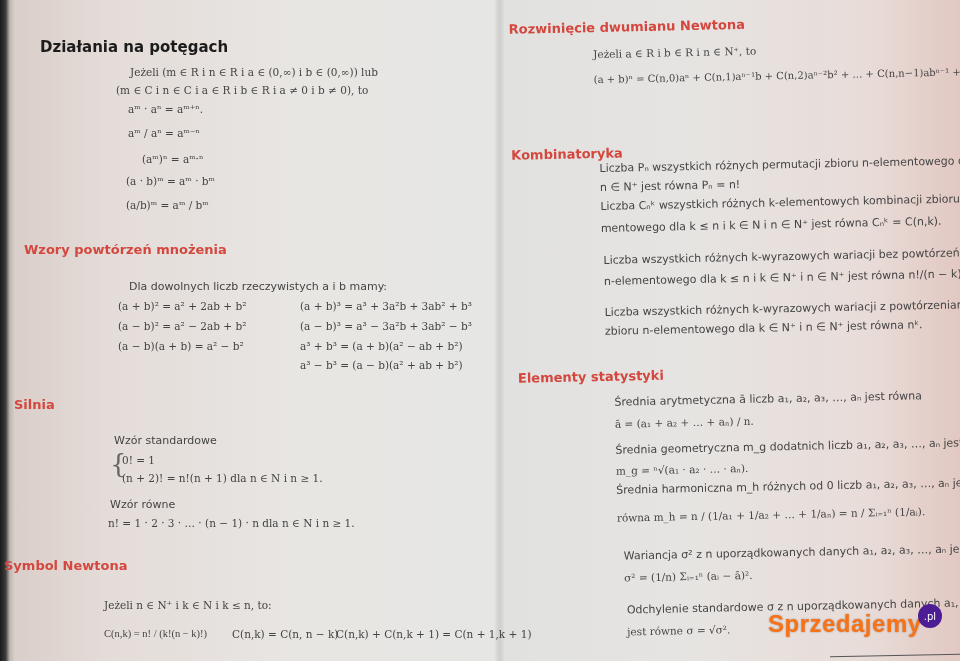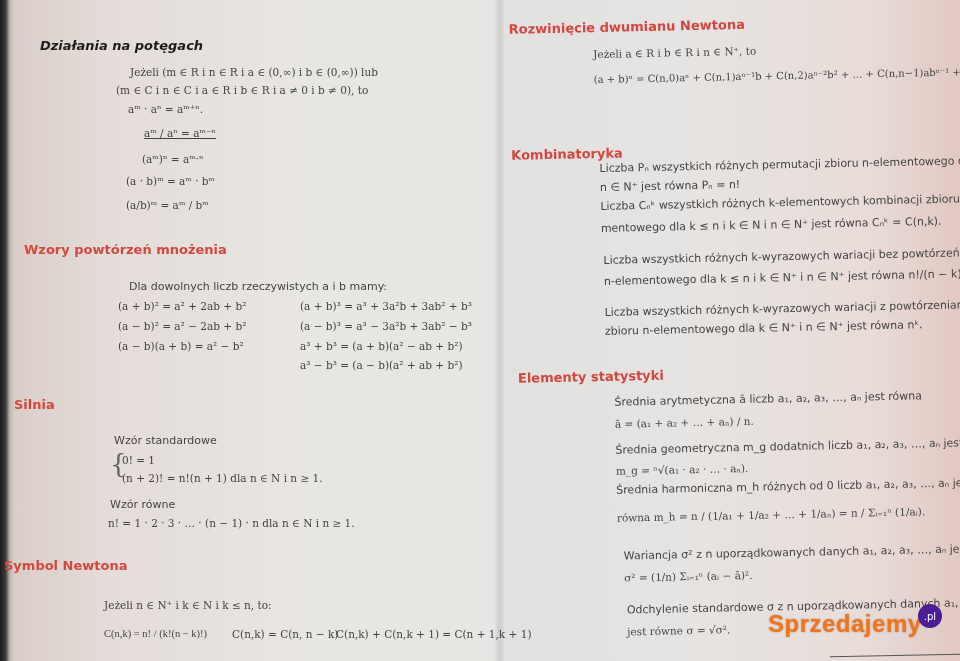--- a/index.html
+++ b/index.html
@@ -18,21 +18,21 @@
   }
   .page-right {
     position: absolute; left: 500px; top: 0; width: 460px; height: 661px;
     background: linear-gradient(90deg, #e1e1df 0%, #e6e4e2 40%, #e8dcd8 80%, #e2c8c2 100%);
   }
   .spine {
     position: absolute; left: 494px; top: 0; width: 10px; height: 661px;
     background: linear-gradient(90deg, rgba(0,0,0,0.00), rgba(0,0,0,0.10), rgba(0,0,0,0.02));
   }
 
-  .h-black { position: absolute; font-weight: bold; font-size: 13px; color: #1c1c1c; font-style: italic; }
+  .h-black { position: absolute; font-weight: bold; font-size: 15px; color: #1c1c1c; }
   .h-red   { position: absolute; font-weight: bold; font-size: 13px; color: #d4473e; }
   .txt { position: absolute; font-size: 11px; color: #444; white-space: nowrap; line-height: 1.2; }
   .math { font-family: "DejaVu Serif", serif; }
   .small { font-size: 10.5px; }
 
   .right-content { position: absolute; left: 0; top: 0; width: 960px; height: 661px; transform-origin: 500px 0; transform: rotate(-1.2deg); }
 
   .watermark {
     position: absolute; left: 768px; top: 610px; font-family: Liberation Sans, sans-serif;
     font-weight: bold; font-size: 24px; color: #f97316; letter-spacing: 0.5px;
@@ -51,21 +51,21 @@
 <div class="spread">
   <div class="page-left"></div>
   <div class="edge-left"></div>
   <div class="page-right"></div>
   <div class="spine"></div>
 
   <div class="h-black" style="left:40px;top:38px;">Działania na potęgach</div>
   <div class="txt math small" style="left:130px;top:66px;">Jeżeli (m ∈ R i n ∈ R i a ∈ (0,∞) i b ∈ (0,∞)) lub</div>
   <div class="txt math small" style="left:116px;top:84px;">(m ∈ C i n ∈ C i a ∈ R i b ∈ R i a ≠ 0 i b ≠ 0), to</div>
   <div class="txt math small" style="left:128px;top:103px;">aᵐ · aⁿ = aᵐ⁺ⁿ.</div>
-  <div class="txt math small" style="left:144px;top:127px;text-decoration:underline;">aᵐ / aⁿ = aᵐ⁻ⁿ</div>
+  <div class="txt math small" style="left:128px;top:127px;">aᵐ / aⁿ = aᵐ⁻ⁿ</div>
   <div class="txt math small" style="left:142px;top:153px;">(aᵐ)ⁿ = aᵐ·ⁿ</div>
   <div class="txt math small" style="left:126px;top:175px;">(a · b)ᵐ = aᵐ · bᵐ</div>
   <div class="txt math small" style="left:126px;top:199px;">(a/b)ᵐ = aᵐ / bᵐ</div>
 
   <div class="h-red" style="left:24px;top:242px;">Wzory powtórzeń mnożenia</div>
   <div class="txt" style="left:129px;top:280px;">Dla dowolnych liczb rzeczywistych a i b mamy:</div>
   <div class="txt math small" style="left:118px;top:300px;">(a + b)² = a² + 2ab + b²</div>
   <div class="txt math small" style="left:118px;top:320px;">(a − b)² = a² − 2ab + b²</div>
   <div class="txt math small" style="left:118px;top:340px;">(a − b)(a + b) = a² − b²</div>
   <div class="txt math small" style="left:300px;top:300px;">(a + b)³ = a³ + 3a²b + 3ab² + b³</div>

